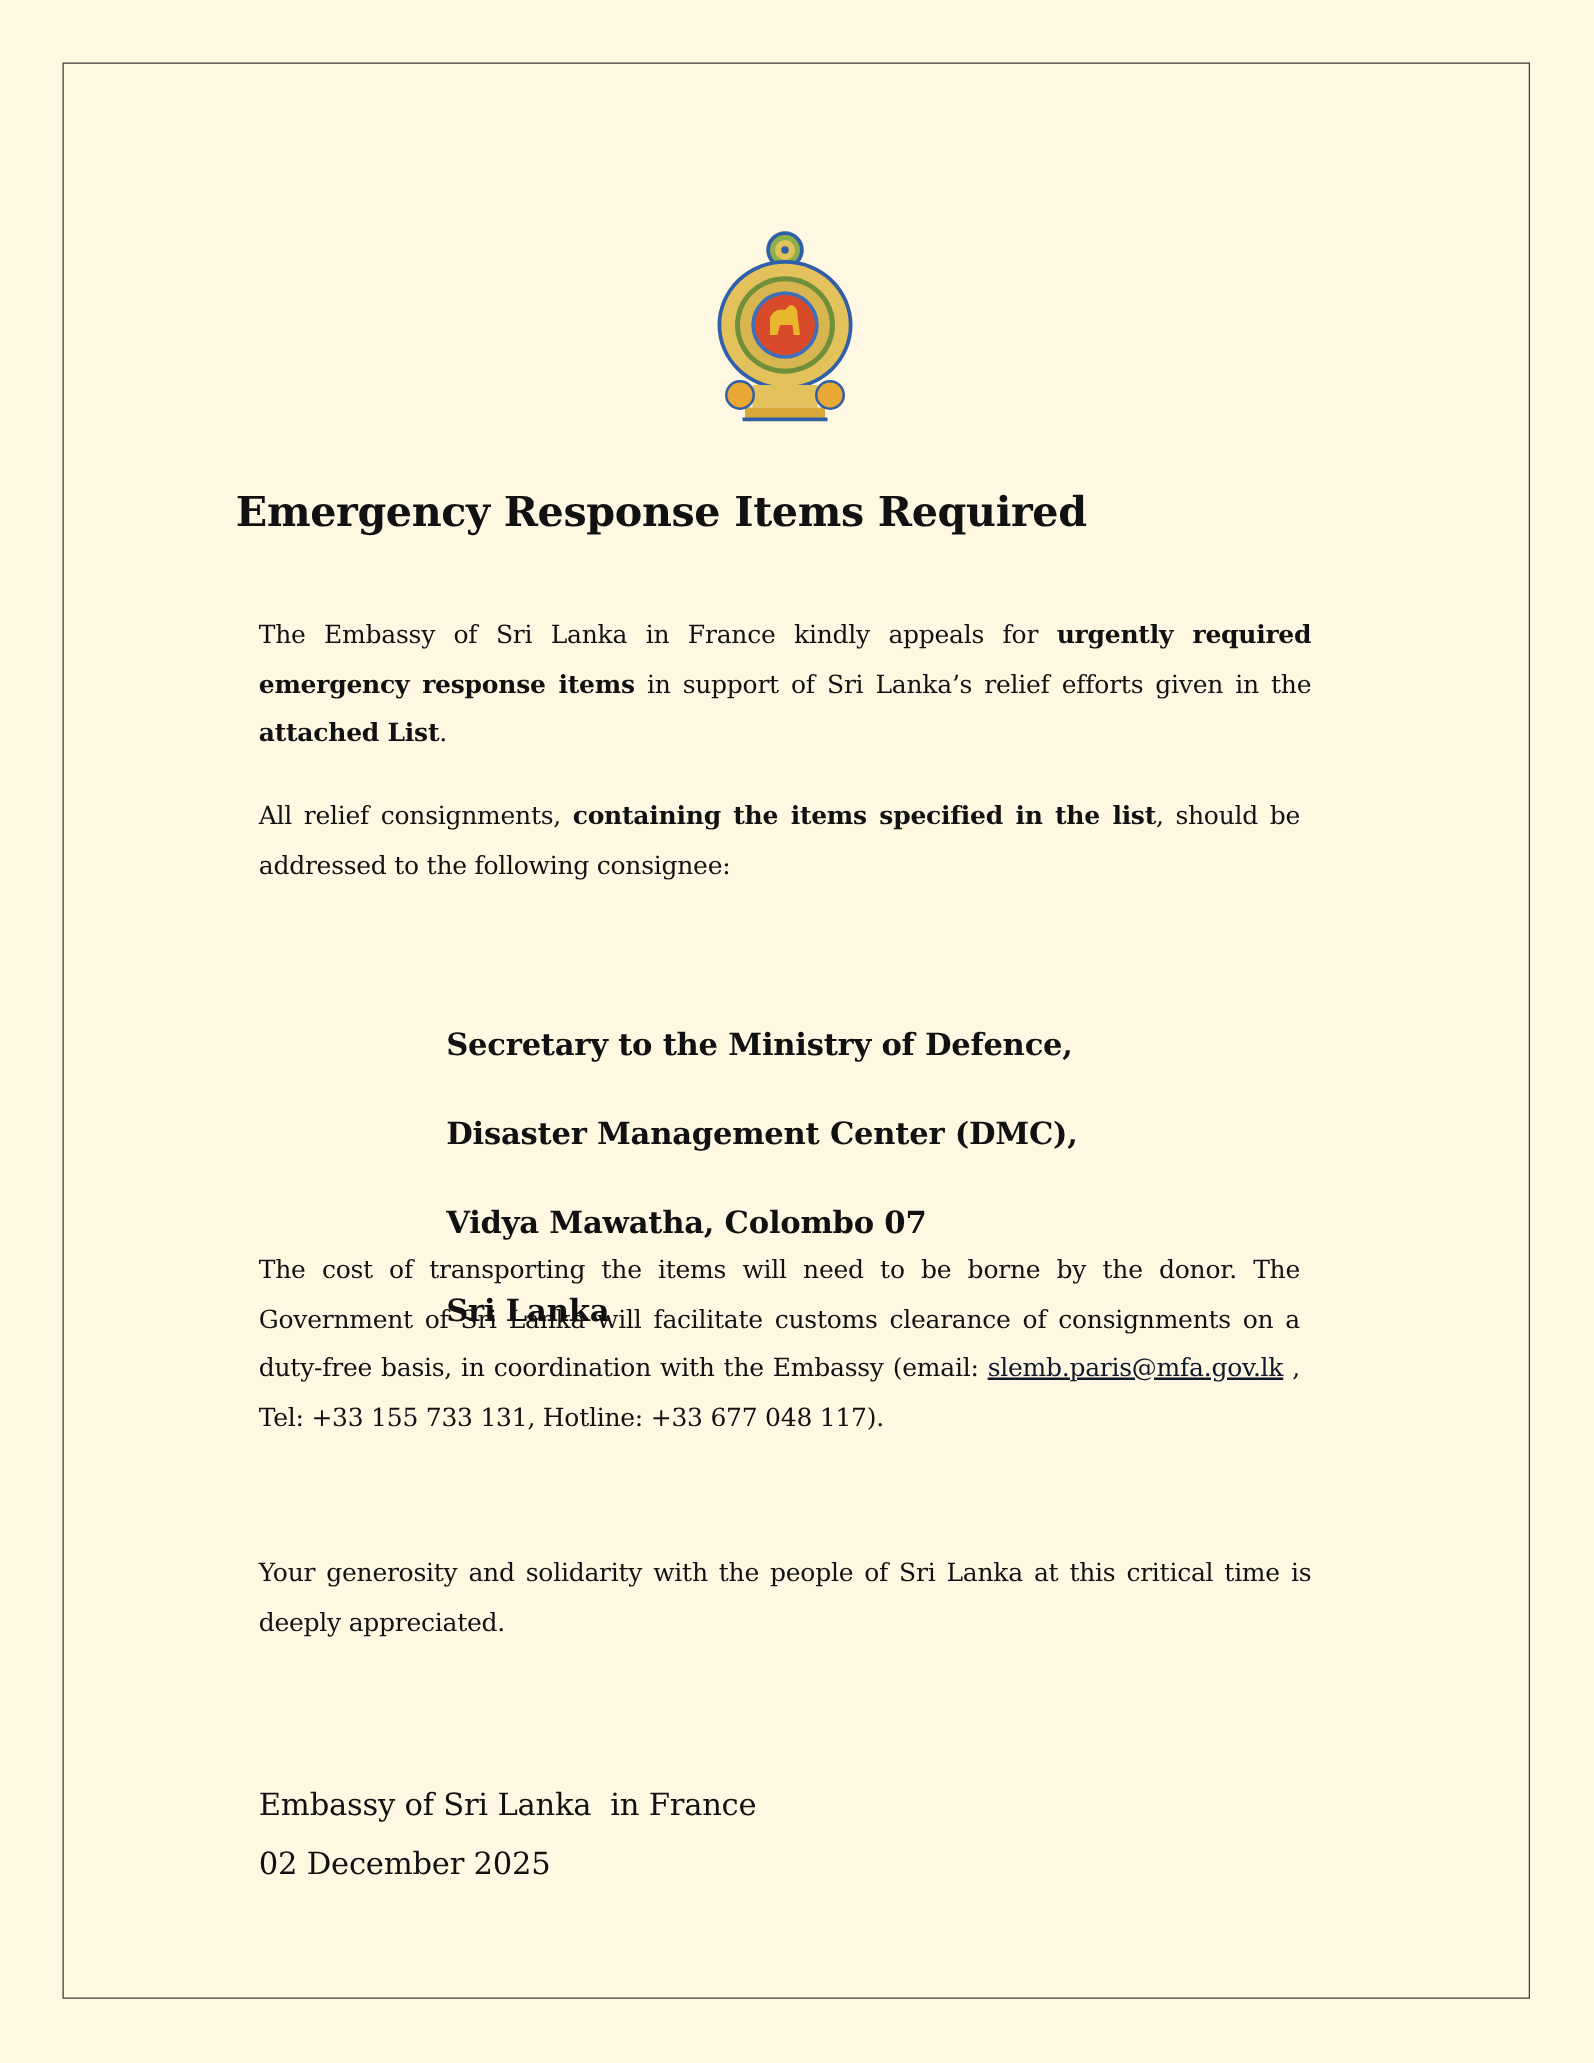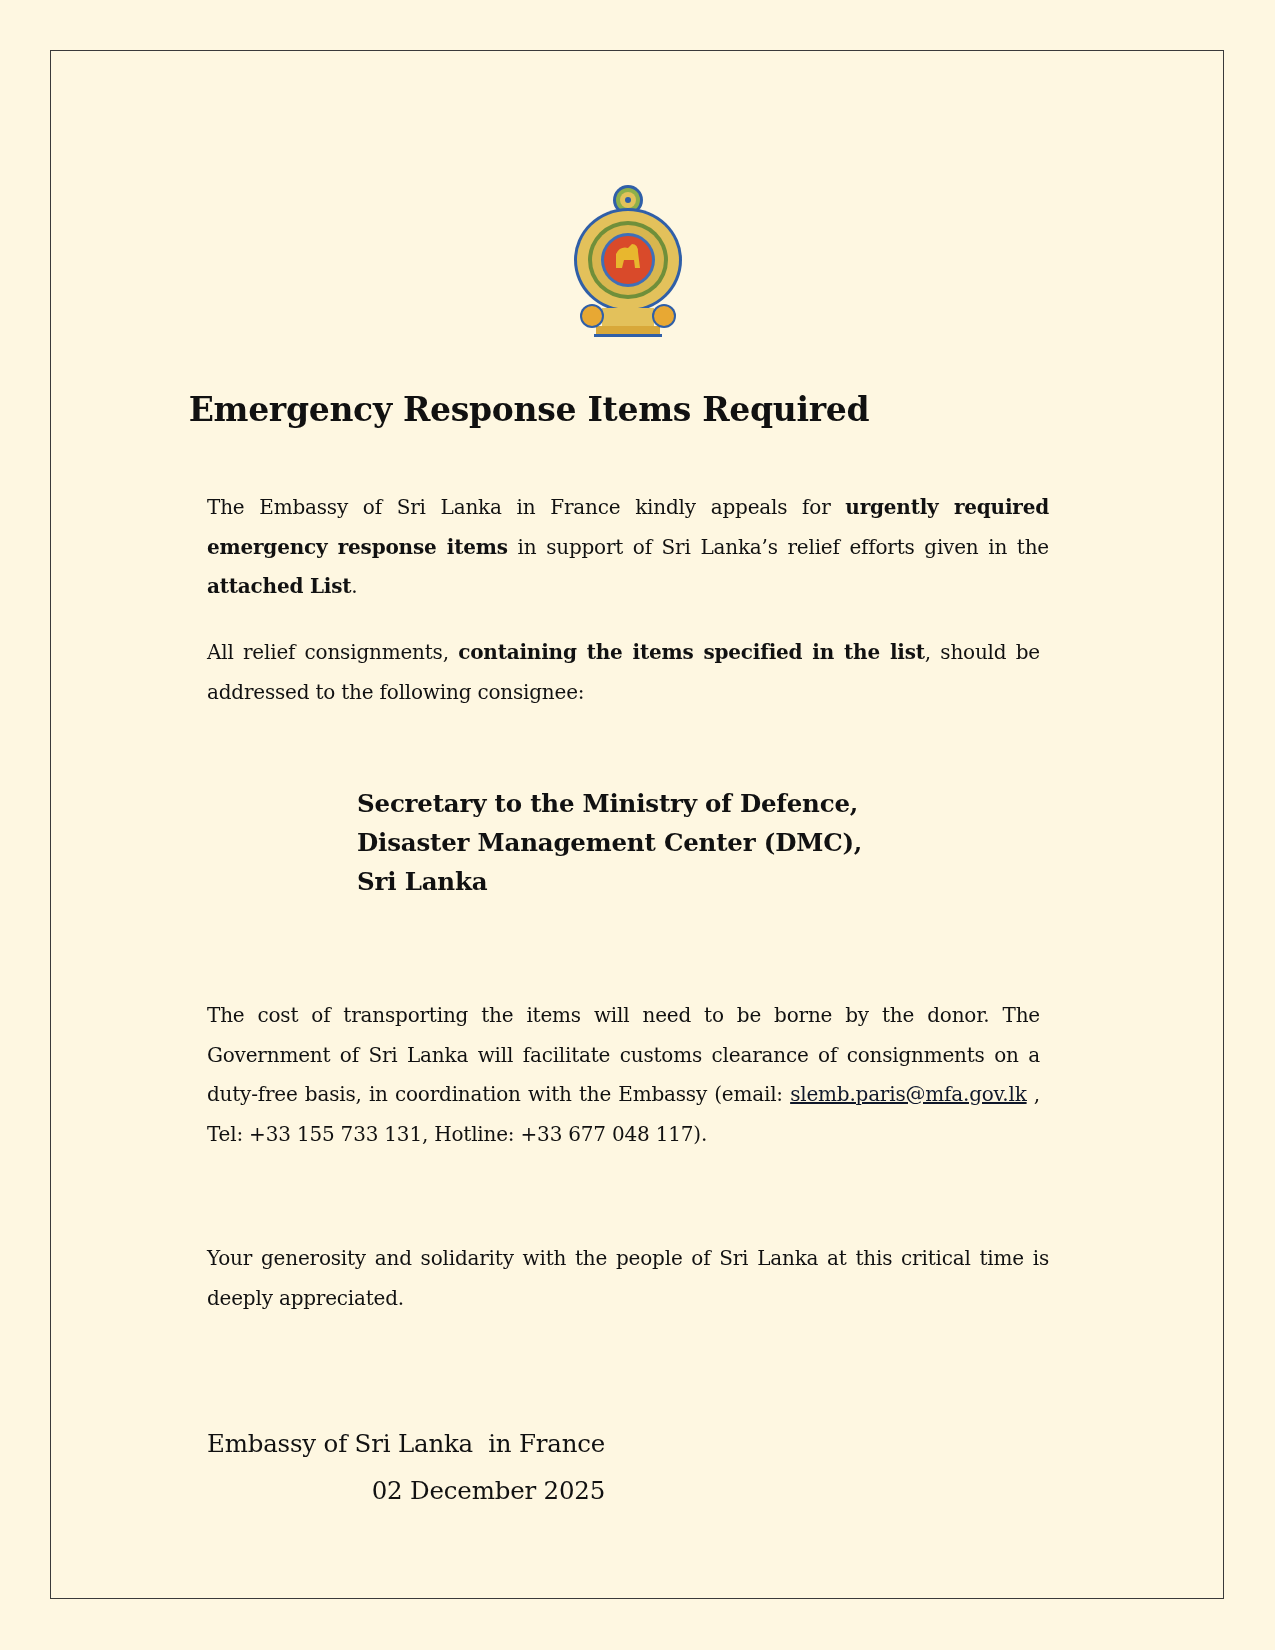--- a/index.html
+++ b/index.html
@@ -47,32 +47,32 @@
   .p1 { top: 488px; }
   .p2 { top: 633px; width: 833px; }
   .addr {
     position: absolute;
     left: 357px; top: 784px;
     font-size: 24.5px;
     line-height: 39px;
     font-weight: bold;
     letter-spacing: -0.2px;
   }
-  .addr div { white-space: nowrap; }
+  .addr div { white-space: nowrap; margin-top: 32px; }
   .p3 { top: 996px; width: 833px; }
   .p4 { top: 1239px; }
   .link { color: #0f172a; text-decoration: underline; }
   .sig {
     position: absolute;
     left: 207px; top: 1420px;
     font-size: 24.5px;
     line-height: 47px;
     letter-spacing: -0.2px;
   }
-  .sig div { white-space: pre; text-align: right; }
+  .sig div { white-space: pre; }
 </style>
 </head>
 <body>
 
 <div class="frame"></div>
 
 <div class="emblem">
   <svg viewBox="0 0 112 156" width="112" height="156">
 
     <circle cx="56" cy="18" r="15" fill="#2f5fa8"></circle>
@@ -101,20 +101,21 @@
 
 <h1 class="title">Emergency Response Items Required</h1>
 
 <p class="para p1"><span>The Embassy of Sri Lanka in France kindly appeals for </span><b>urgently required emergency response items</b><span> in support of Sri Lanka’s relief efforts given in the </span><b>attached List</b><span>.</span></p>
 
 <p class="para p2"><span>All relief consignments, </span><b>containing the items specified in the list</b><span>, should be addressed to the following consignee:</span></p>
 
 <div class="addr">
   <div>Secretary to the Ministry of Defence,</div>
   <div>Disaster Management Center (DMC),</div>
+  <div>Vidya Mawatha, Colombo 07</div>
   <div>Sri Lanka</div>
 </div>
 
 <p class="para p3"><span>The cost of transporting the items will need to be borne by the donor. The Government of Sri Lanka will facilitate customs clearance of consignments on a duty-free basis, in coordination with the Embassy (email: </span><a class="link">slemb.paris@mfa.gov.lk</a><span> , Tel: +33 155 733 131, Hotline: +33 677 048 117).</span></p>
 
 <p class="para p4">Your generosity and solidarity with the people of Sri Lanka at this critical time is deeply appreciated.</p>
 
 <div class="sig">
   <div>Embassy of Sri Lanka  in France</div>
   <div>02 December 2025</div>

